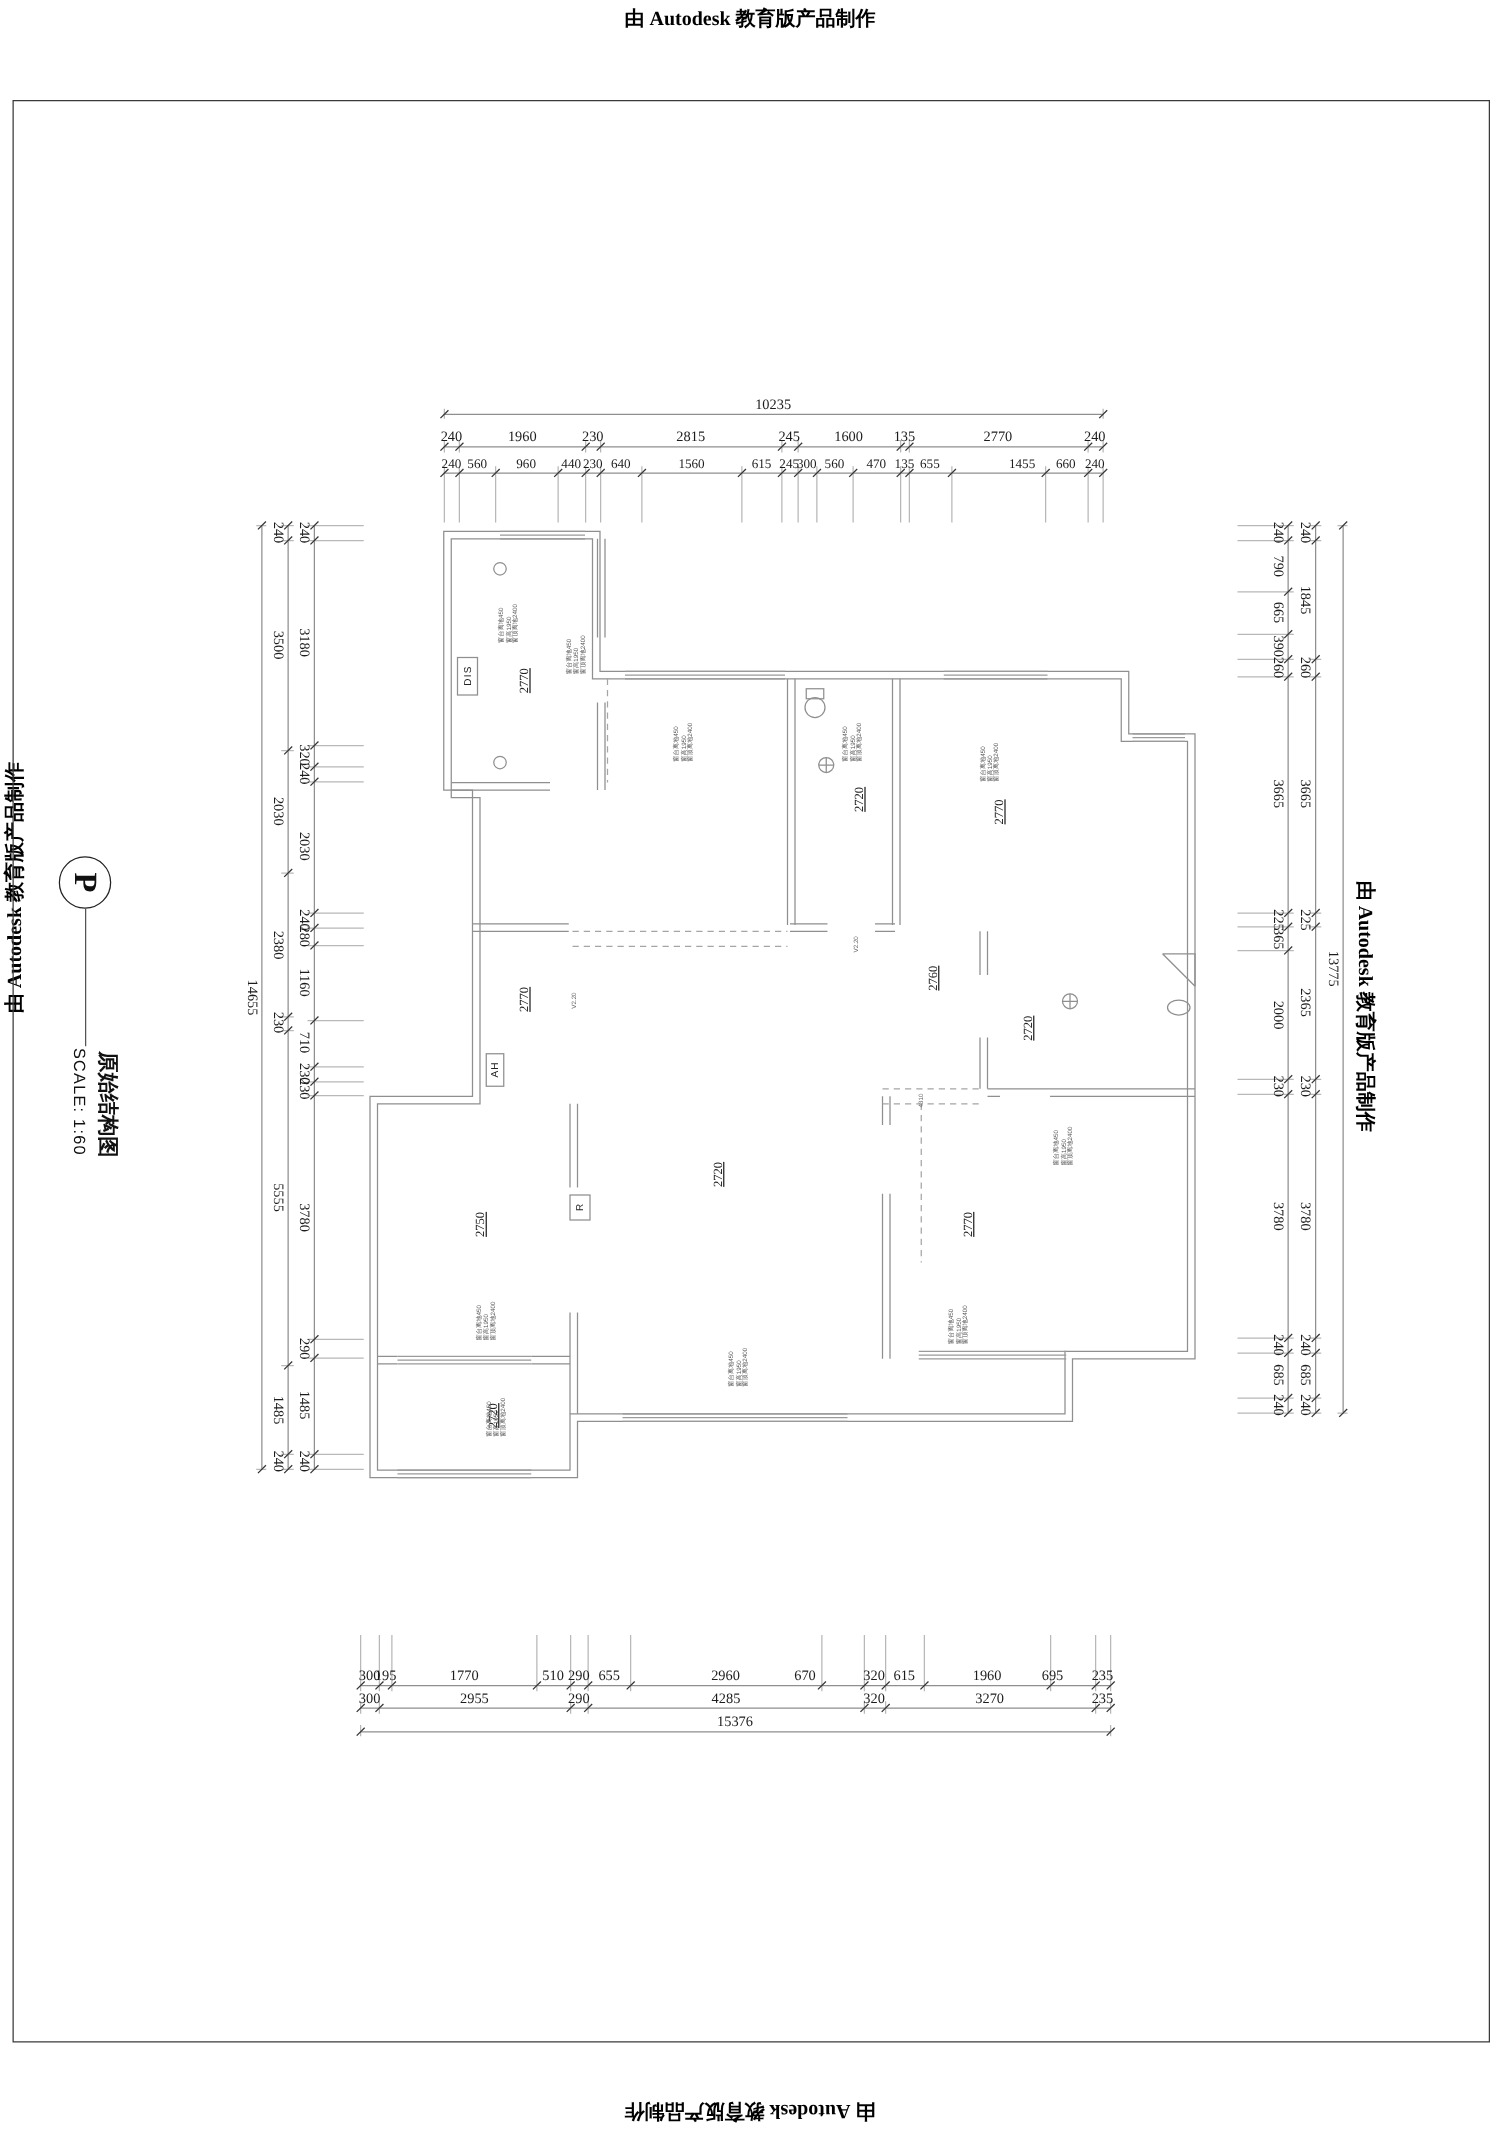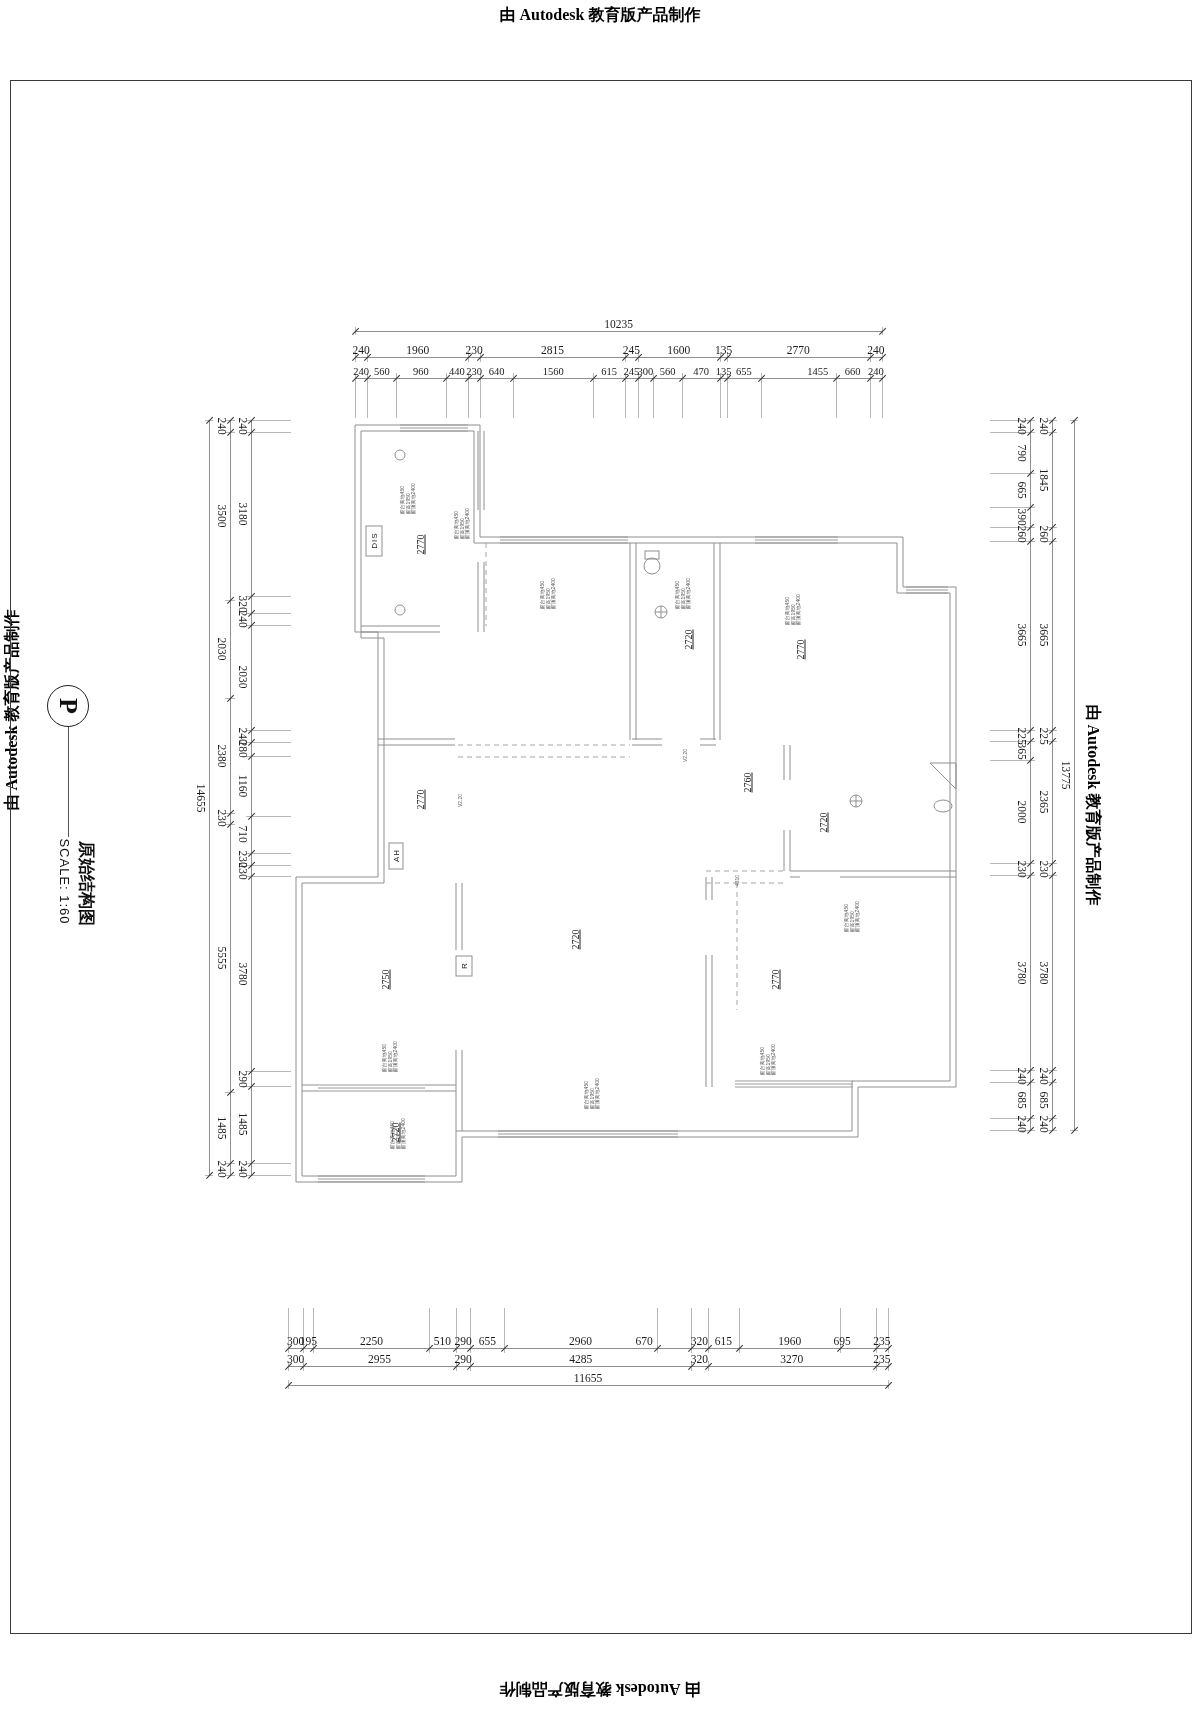--- a/index.html
+++ b/index.html
@@ -235,21 +235,21 @@
       <div class="dim-ext" style="left: 739.223px; top: 1308px; width: 1px; height: 45px;"></div>
       <div class="dim-tick" style="left: 739.223px; top: 1344px;"></div>
       <div class="dim-ext" style="left: 840.124px; top: 1308px; width: 1px; height: 45px;"></div>
       <div class="dim-tick" style="left: 840.124px; top: 1344px;"></div>
       <div class="dim-ext" style="left: 875.902px; top: 1308px; width: 1px; height: 45px;"></div>
       <div class="dim-tick" style="left: 875.902px; top: 1344px;"></div>
       <div class="dim-ext" style="left: 888px; top: 1308px; width: 1px; height: 45px;"></div>
       <div class="dim-tick" style="left: 888px; top: 1344px;"></div>
       <div class="dim-label" style="left: 265.722px; top: 1336px; width: 60px;">300</div>
       <div class="dim-label" style="left: 278.463px; top: 1336px; width: 60px;">195</div>
-      <div class="dim-label" style="left: 341.398px; top: 1336px; width: 60px;">2250</div>
+      <div class="dim-label" style="left: 341.398px; top: 1336px; width: 60px;">1770</div>
       <div class="dim-label" style="left: 412.44px; top: 1336px; width: 60px;">510</div>
       <div class="dim-label" style="left: 433.032px; top: 1336px; width: 60px;">290</div>
       <div class="dim-label" style="left: 457.356px; top: 1336px; width: 60px;">655</div>
       <div class="dim-label" style="left: 550.407px; top: 1336px; width: 60px;">2960</div>
       <div class="dim-label" style="left: 614px; top: 1336px; width: 60px;">670</div>
       <div class="dim-label" style="left: 669.326px; top: 1336px; width: 60px;">320</div>
       <div class="dim-label" style="left: 693.393px; top: 1336px; width: 60px;">615</div>
       <div class="dim-label" style="left: 759.673px; top: 1336px; width: 60px;">1960</div>
       <div class="dim-label" style="left: 812px; top: 1336px; width: 60px;">695</div>
       <div class="dim-label" style="left: 851.951px; top: 1336px; width: 60px;">235</div>
@@ -275,21 +275,21 @@
       <div class="dim-label" style="left: 433.032px; top: 1354px; width: 60px;">290</div>
       <div class="dim-label" style="left: 550.793px; top: 1354px; width: 60px;">4285</div>
       <div class="dim-label" style="left: 669.326px; top: 1354px; width: 60px;">320</div>
       <div class="dim-label" style="left: 761.732px; top: 1354px; width: 60px;">3270</div>
       <div class="dim-label" style="left: 851.951px; top: 1354px; width: 60px;">235</div>
       <div class="dim-line" style="left: 288px; top: 1385px; width: 600px; height: 1px;"></div>
       <div class="dim-ext" style="left: 288px; top: 1380px; width: 1px; height: 9px;"></div>
       <div class="dim-tick" style="left: 288px; top: 1381px;"></div>
       <div class="dim-ext" style="left: 888px; top: 1380px; width: 1px; height: 9px;"></div>
       <div class="dim-tick" style="left: 888px; top: 1381px;"></div>
-      <div class="dim-label" style="left: 558px; top: 1373px; width: 60px;">11655</div>
+      <div class="dim-label" style="left: 558px; top: 1373px; width: 60px;">15376</div>
       <div class="dim-line" style="left: 251px; top: 420px; width: 1px; height: 755px;"></div>
       <div class="dim-ext" style="left: 246px; top: 420px; width: 45px; height: 1px;"></div>
       <div class="dim-tick" style="left: 251px; top: 416px;"></div>
       <div class="dim-ext" style="left: 246px; top: 432.364px; width: 45px; height: 1px;"></div>
       <div class="dim-tick" style="left: 251px; top: 428.364px;"></div>
       <div class="dim-ext" style="left: 246px; top: 596.192px; width: 45px; height: 1px;"></div>
       <div class="dim-tick" style="left: 251px; top: 592.192px;"></div>
       <div class="dim-ext" style="left: 246px; top: 612.678px; width: 45px; height: 1px;"></div>
       <div class="dim-tick" style="left: 251px; top: 608.678px;"></div>
       <div class="dim-ext" style="left: 246px; top: 625.043px; width: 45px; height: 1px;"></div>

